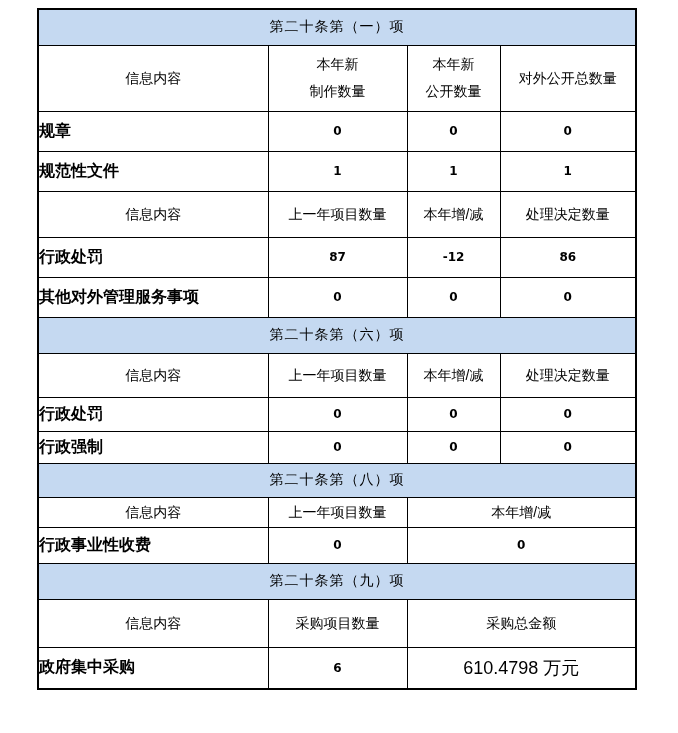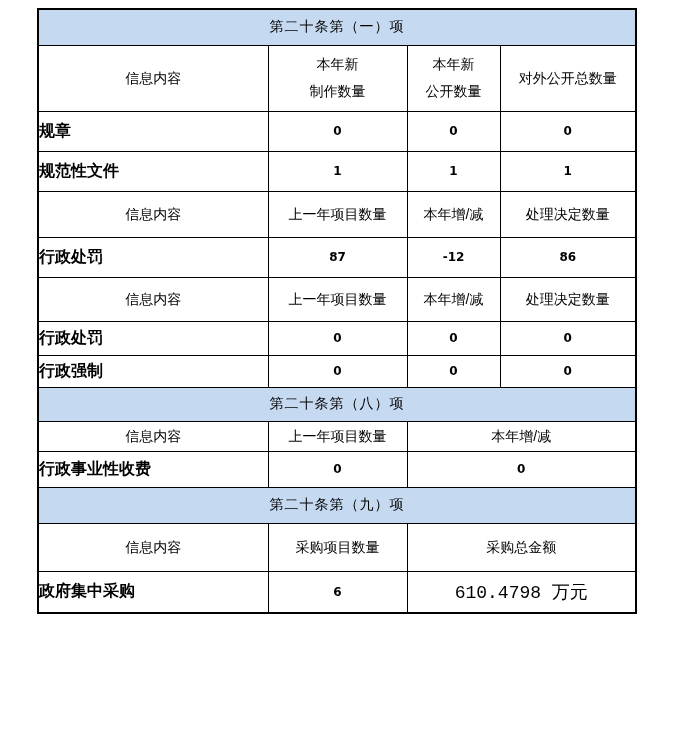--- a/index.html
+++ b/index.html
@@ -52,21 +52,21 @@
   td.num {
     text-align: center;
     font-size: 12px;
     font-weight: bold;
     font-family: "DejaVu Sans", sans-serif;
   }
   td.amount {
     text-align: center;
     font-size: 18px;
     font-weight: normal;
-    font-family: Liberation Mono, monospace;
+    font-family: Liberation Sans, sans-serif;
   }
   
   tr.rh36 { height: 36px; }
   tr.rh66 { height: 66px; }
   tr.rh46 { height: 46px; }
   tr.rh44 { height: 44px; }
   tr.rh40 { height: 40px; }
   tr.rh34 { height: 34px; }
   tr.rh32 { height: 32px; }
   tr.rh30 { height: 30px; }
@@ -115,21 +115,30 @@
       <td class="head">上一年项目数量</td>
       <td class="head">本年增/减</td>
       <td class="head">处理决定数量</td>
     </tr>
     <tr class="rh40">
       <td class="label">行政处罚</td>
       <td class="num">87</td>
       <td class="num">-12</td>
       <td class="num">86</td>
     </tr>
+    <tr class="rh40">
+      <td class="label">其他对外管理服务事项</td>
+      <td class="num">0</td>
+      <td class="num">0</td>
+      <td class="num">0</td>
+    </tr>
 
+    <tr class="rh36">
+      <td class="band" colspan="4">第二十条第（六）项</td>
+    </tr>
     <tr class="rh44">
       <td class="head">信息内容</td>
       <td class="head">上一年项目数量</td>
       <td class="head">本年增/减</td>
       <td class="head">处理决定数量</td>
     </tr>
     <tr class="rh34">
       <td class="label">行政处罚</td>
       <td class="num">0</td>
       <td class="num">0</td>

